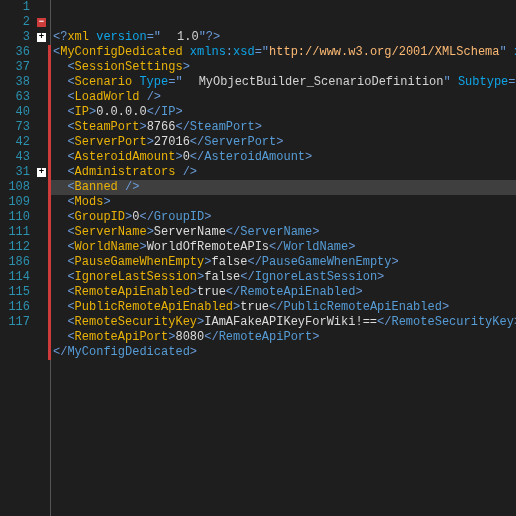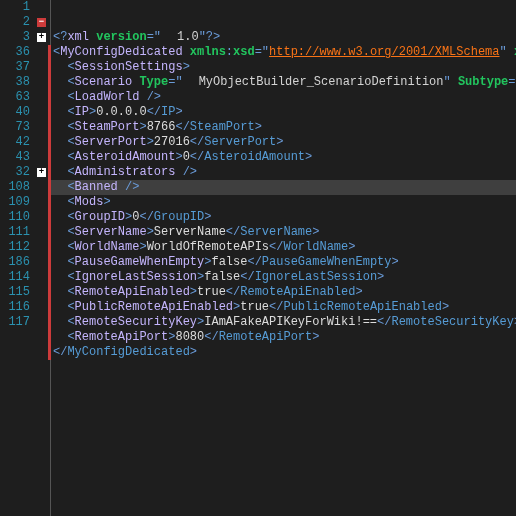--- a/index.html
+++ b/index.html
@@ -53,45 +53,45 @@
   white-space: pre;
   flex: 1;
   border-left: 1px solid #555;
   position: relative;
 }
 .code-lines { position: relative; }
 .line { display: block; height: 15px; padding-left: 2px; }
 .line.selected { background: #3f3f3f; }
 .red-bar { border-left: 3px solid #cd3b3b; margin-left: -3px; padding-left: 2px; }
 .t-delim { color: #6a9bd8; }
-.t-tag { color: #c4b5fd; }
-.t-attr { color: #22c55e; font-weight: bold; }
+.t-tag { color: #eab308; }
+.t-attr { color: #0ea5e9; }
 .t-str { color: #d4d4d4; margin-left: 16px; }
 .t-txt { color: #dcdcdc; }
 .t-xml { color: #6a9bd8; }
-.t-link { color: #f97316; text-decoration: underline; }
+.t-link { color: #fdba74; }
 .t-close { color: #569cd6; }
 </style>
 </head>
 <body>
 
 <div class="editor">
   <div class="gutter">
       <span class="ln">1</span>
       <span class="ln">2</span>
       <span class="ln">3</span>
       <span class="ln">36</span>
       <span class="ln">37</span>
       <span class="ln">38</span>
       <span class="ln">63</span>
       <span class="ln">40</span>
       <span class="ln">73</span>
       <span class="ln">42</span>
       <span class="ln">43</span>
-      <span class="ln">32</span>
+      <span class="ln">31</span>
       <span class="ln">108</span>
       <span class="ln">109</span>
       <span class="ln">110</span>
       <span class="ln">111</span>
       <span class="ln">112</span>
       <span class="ln">186</span>
       <span class="ln">114</span>
       <span class="ln">115</span>
       <span class="ln">116</span>
       <span class="ln">117</span>

